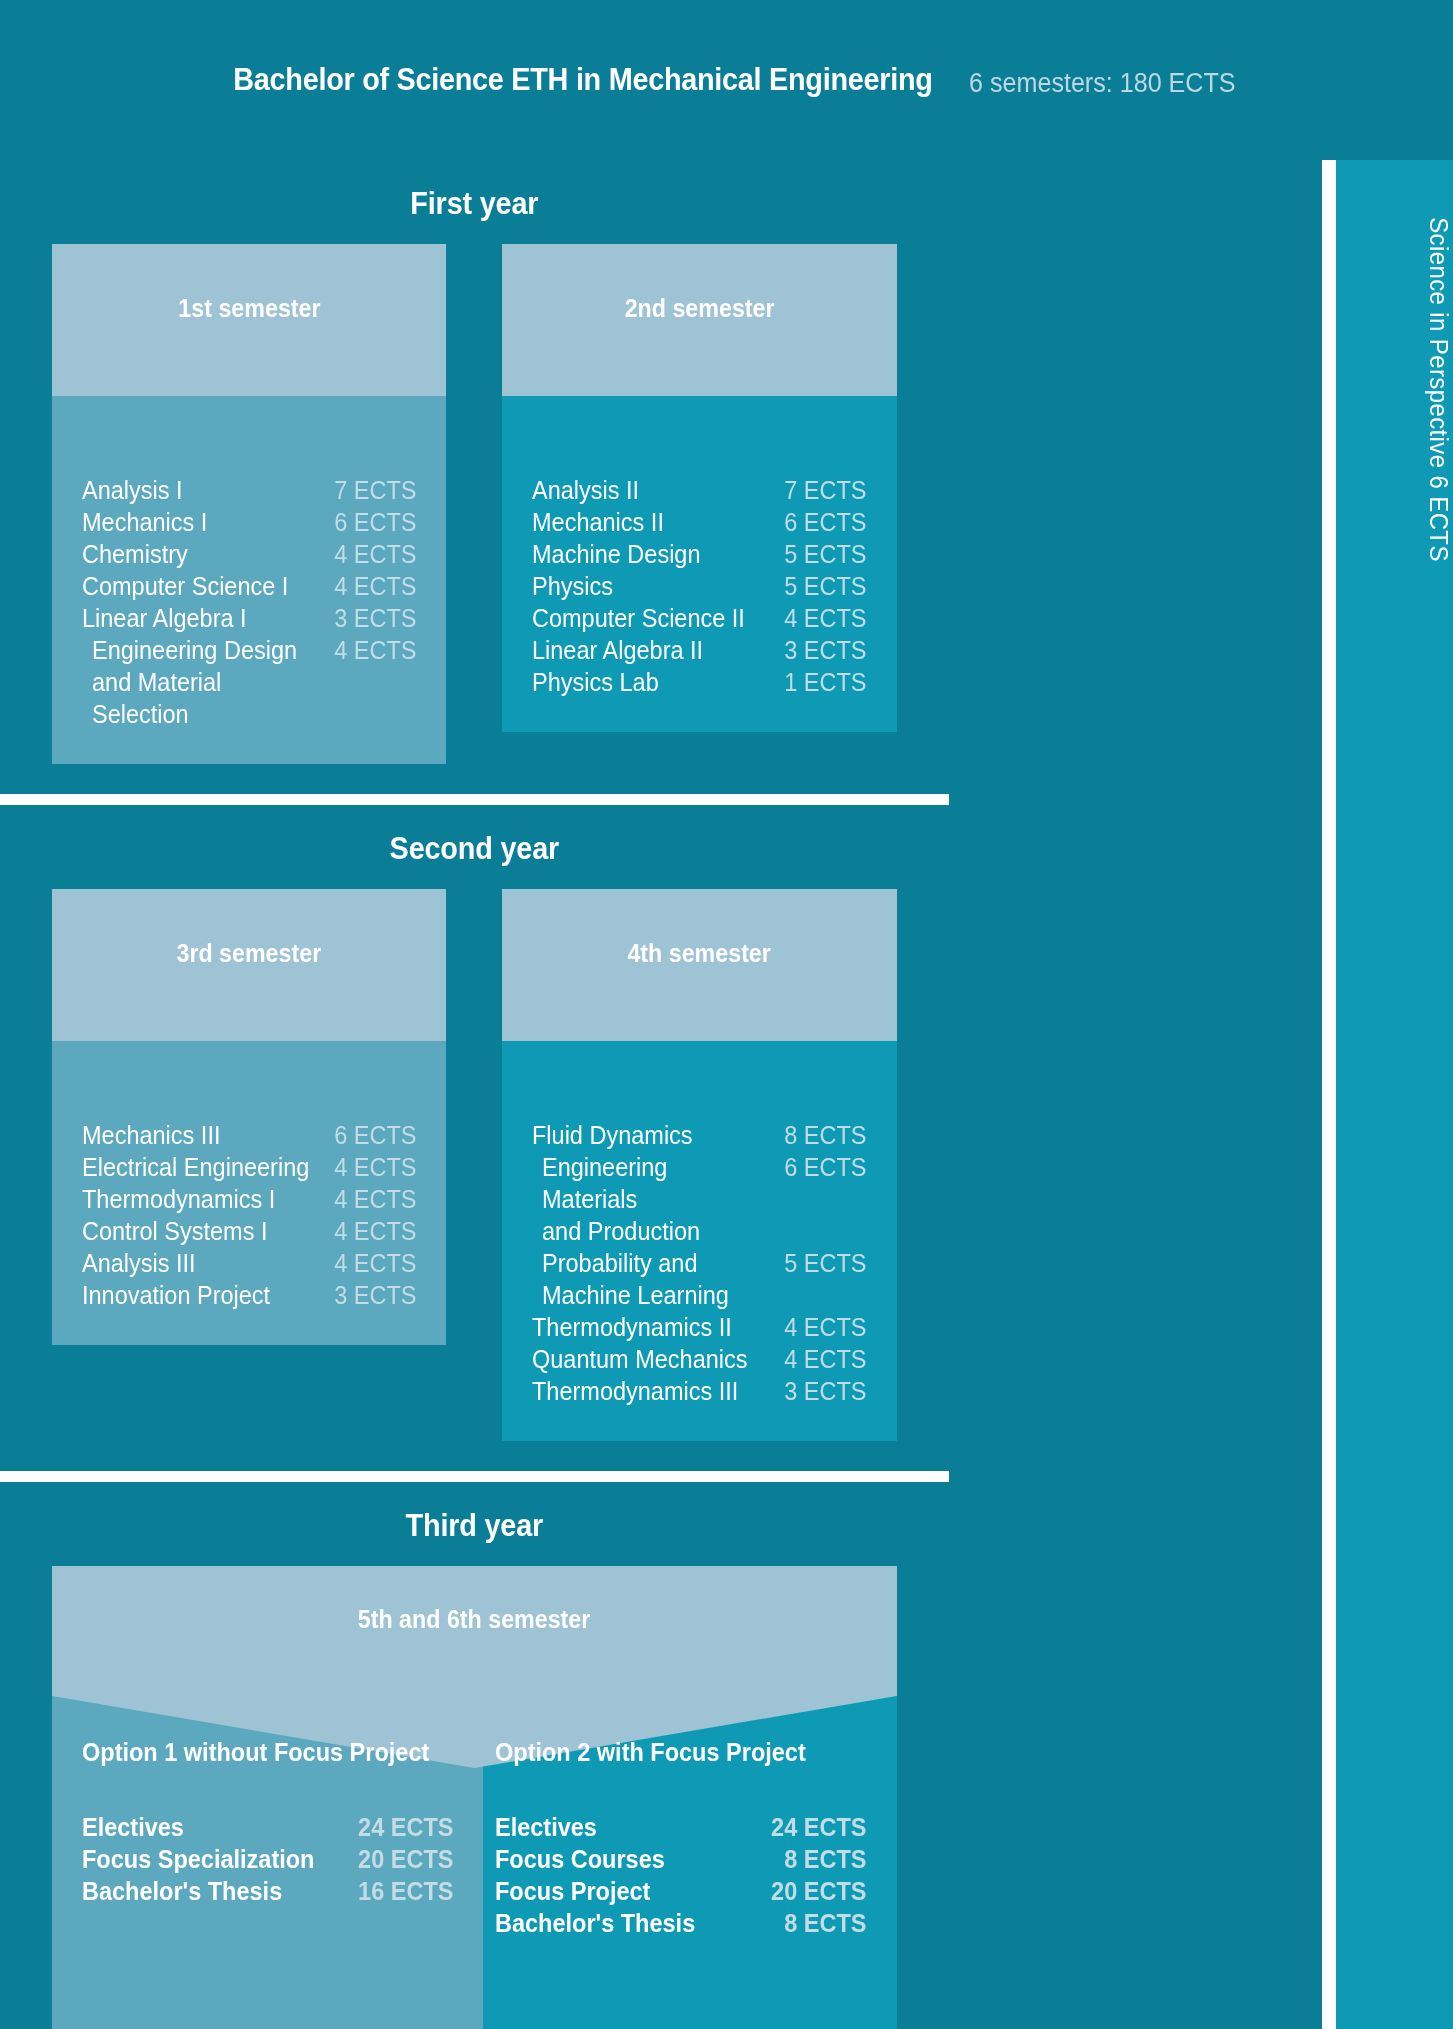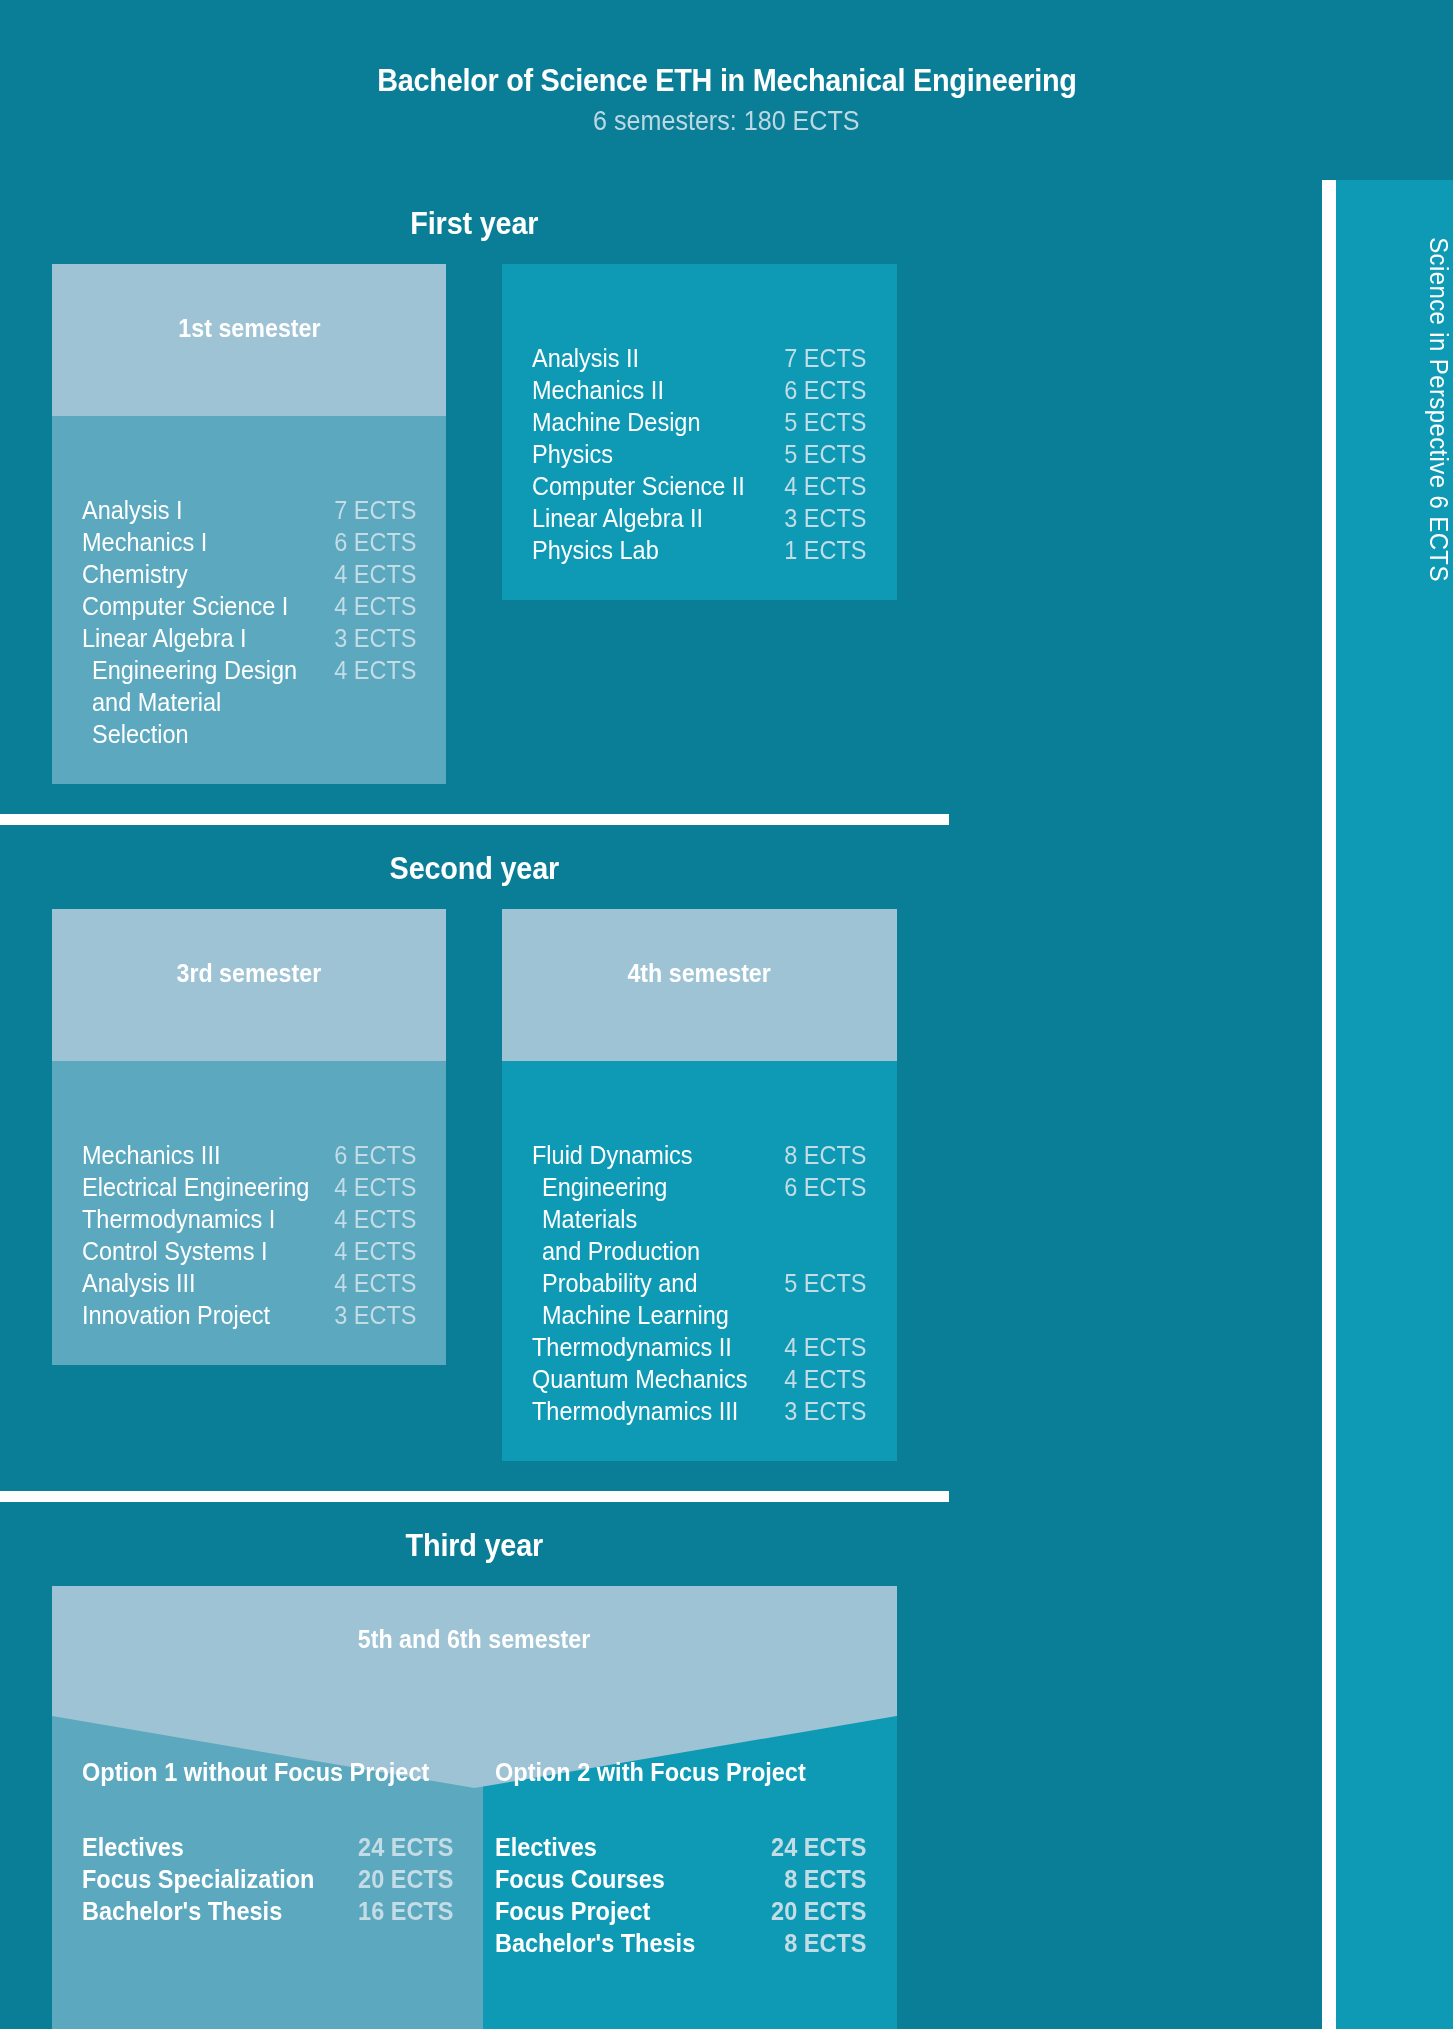--- a/index.html
+++ b/index.html
@@ -6,22 +6,22 @@
   html,body { background:#0a7e96; }
   body {
     width:1453px; height:2029px;
     font-family:"Liberation Sans", sans-serif;
     color:#fff;
     position:relative;
     overflow:hidden;
   }
 
   
-  .banner { height:160px; display:flex; flex-direction:column;
-            align-items:center; justify-content:center; background:#0a7e96;margin-top:20px; }
+  .banner { height:160px; display:flex; flex-direction:row;
+            align-items:center; justify-content:center; background:#0a7e96; }
   .banner-title { font-size:31px; font-weight:bold; letter-spacing:-.3px;
                   transform:scaleX(.93); }
   .banner-sub { font-size:27px; color:#bcd9e3; margin-top:7px;
                 transform:scaleX(.93); }
 
   
   .page { display:flex; height:1869px; }
   .main  { width:1322px; display:flex; flex-direction:row; }
   .gutter{ width:14px;  background:#ffffff; }
   .side  { width:117px; background:#0e9ab5; position:relative; }
@@ -130,20 +130,24 @@
                   </div>
                   <div class="row multiline">
                     <span class="name">Engineering Design
 and Material Selection</span>
                     <span class="ects">4 ECTS</span>
                   </div>
                 </div>
               </div>
             </div>
             <div class="card">
+              <div class="card-head">
+                <span class="txt">2nd semester</span>
+                <span class="chev"></span>
+              </div>
               <div class="card-body dark">
                 <div class="rows">
                   <div class="row">
                     <span class="name">Analysis II</span>
                     <span class="ects">7 ECTS</span>
                   </div>
                   <div class="row">
                     <span class="name">Mechanics II</span>
                     <span class="ects">6 ECTS</span>
                   </div>

